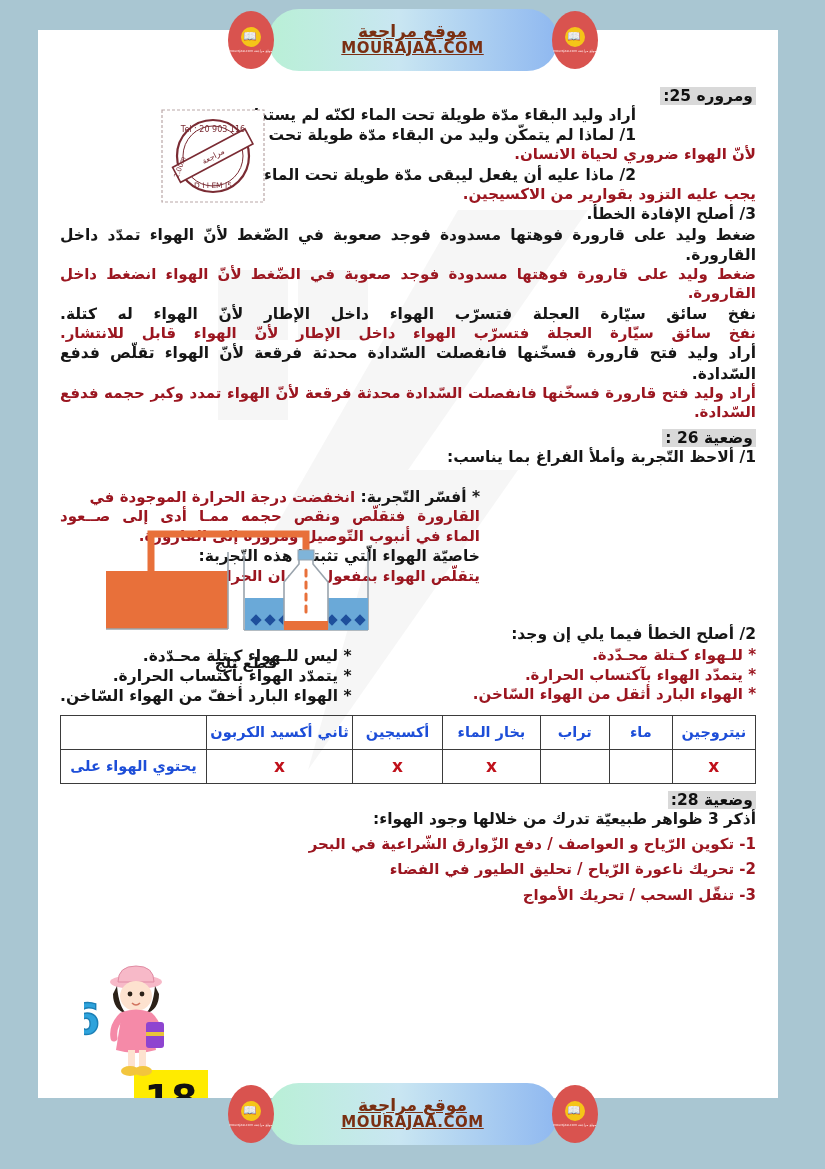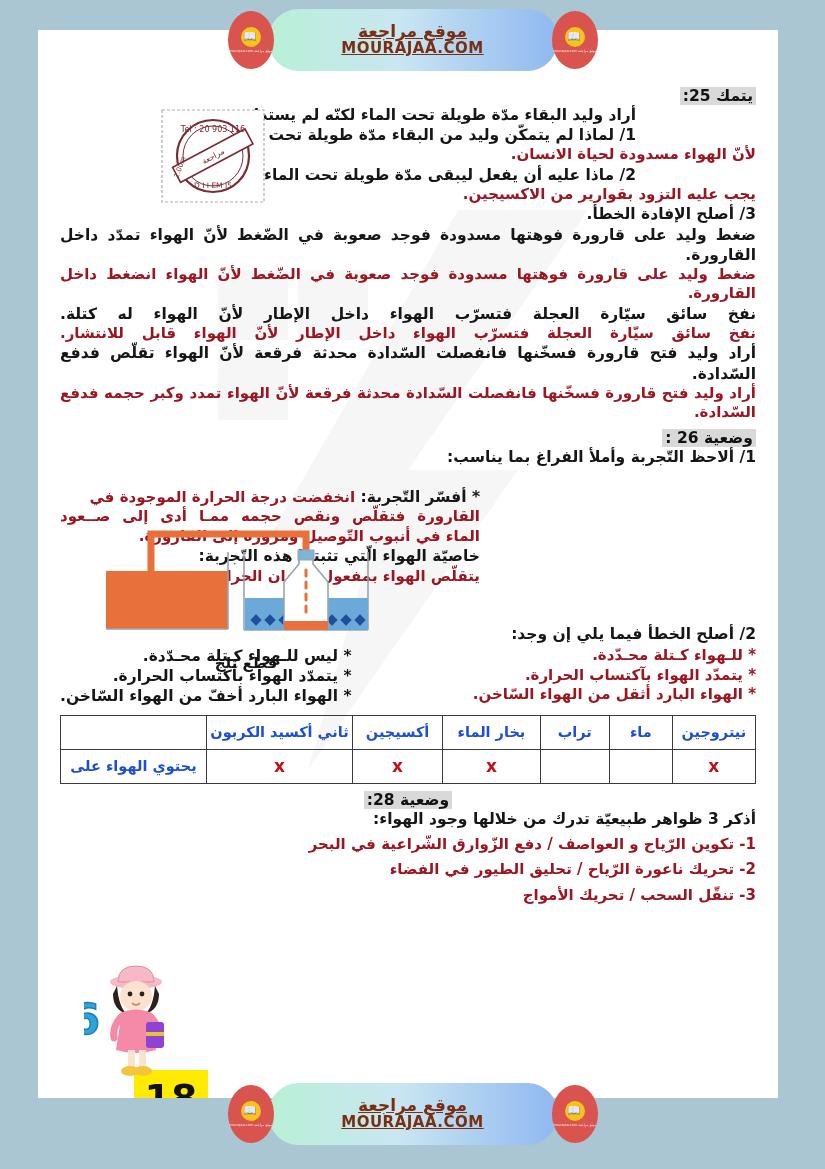--- a/index.html
+++ b/index.html
@@ -163,26 +163,26 @@
         <text x="55" y="53" font-size="8" fill="#7a2b33" text-anchor="middle" font-family="'DejaVu Sans',sans-serif">مراجعة</text>
       </g>
       <text x="55" y="26" font-size="8" fill="#7a2b33" text-anchor="middle" font-family="'DejaVu Sans',sans-serif">Tel : 20 903 116</text>
       <text x="55" y="82" font-size="7.5" fill="#7a2b33" text-anchor="middle" font-family="'DejaVu Sans',sans-serif">D I I EM  I5</text>
       <text x="24" y="62" font-size="7" fill="#7a2b33" text-anchor="middle" transform="rotate(-70 24 62)" font-family="'DejaVu Sans',sans-serif">2.00m</text>
     </svg>
 
     <div class="content">
 
       <div class="sec-head-row">
-        <span class="sec-head">يتمك 25:</span>
+        <span class="sec-head">ومروره 25:</span>
       </div>
 
       <div class="q" style="margin-right:120px;">أراد وليد البقاء مدّة طويلة تحت الماء لكنّه لم يستطع.</div>
       <div class="q" style="margin-right:120px;">1/ لماذا لم يتمكّن وليد من البقاء مدّة طويلة تحت الماء؟</div>
-      <div class="a">لأنّ الهواء مسدودة لحياة الانسان.</div>
+      <div class="a">لأنّ الهواء ضروري لحياة الانسان.</div>
       <div class="q" style="margin-right:120px;">2/ ماذا عليه أن يفعل ليبقى مدّة طويلة تحت الماء؟</div>
       <div class="a">يجب عليه التزود بقوارير من الاكسيجين.</div>
       <div class="q">3/ أصلح الإفادة الخطأ.</div>
 
       <div class="q just">ضغط وليد على قارورة فوهتها مسدودة فوجد صعوبة في الضّغط لأنّ الهواء تمدّد داخل القارورة.</div>
       <div class="a just">ضغط وليد على قارورة فوهتها مسدودة فوجد صعوبة في الضّغط لأنّ الهواء انضغط داخل القارورة.</div>
       <div class="q just">نفخ سائق سيّارة العجلة فتسرّب الهواء داخل الإطار لأنّ الهواء له كتلة.</div>
       <div class="a just">نفخ سائق سيّارة العجلة فتسرّب الهواء داخل الإطار لأنّ الهواء قابل للانتشار.</div>
       <div class="q just">أراد وليد فتح قارورة فسخّنها فانفصلت السّدادة محدثة فرقعة لأنّ الهواء تقلّص فدفع السّدادة.</div>
       <div class="a just">أراد وليد فتح قارورة فسخّنها فانفصلت السّدادة محدثة فرقعة لأنّ الهواء تمدد وكبر حجمه فدفع السّدادة.</div>
@@ -283,21 +283,21 @@
           <td class="mark"></td>
           <td class="mark"></td>
           <td class="mark">x</td>
           <td class="mark">x</td>
           <td class="mark">x</td>
           <td class="rowlabel">يحتوي الهواء على</td>
         </tr>
       </tbody>
         </table>
 
-      <div class="sec-head-row" style="margin-top:6px;text-align:center;">
+      <div class="sec-head-row" style="margin-top:6px;">
         <span class="sec-head">وضعية 28:</span>
       </div>
       <div class="q">أذكر 3 ظواهر طبيعيّة تدرك من خلالها وجود الهواء:</div>
       <div class="a" style="margin-top:6px;">1- تكوين الرّياح و العواصف  /  دفع الزّوارق الشّراعية في البحر</div>
       <div class="a" style="margin-top:6px;">2- تحريك ناعورة الرّياح  /  تحليق الطيور في الفضاء</div>
       <div class="a" style="margin-top:6px;">3- تنقّل السحب  /  تحريك الأمواج</div>
 
     </div>
 
     <svg class="kid" viewBox="0 0 96 135">

